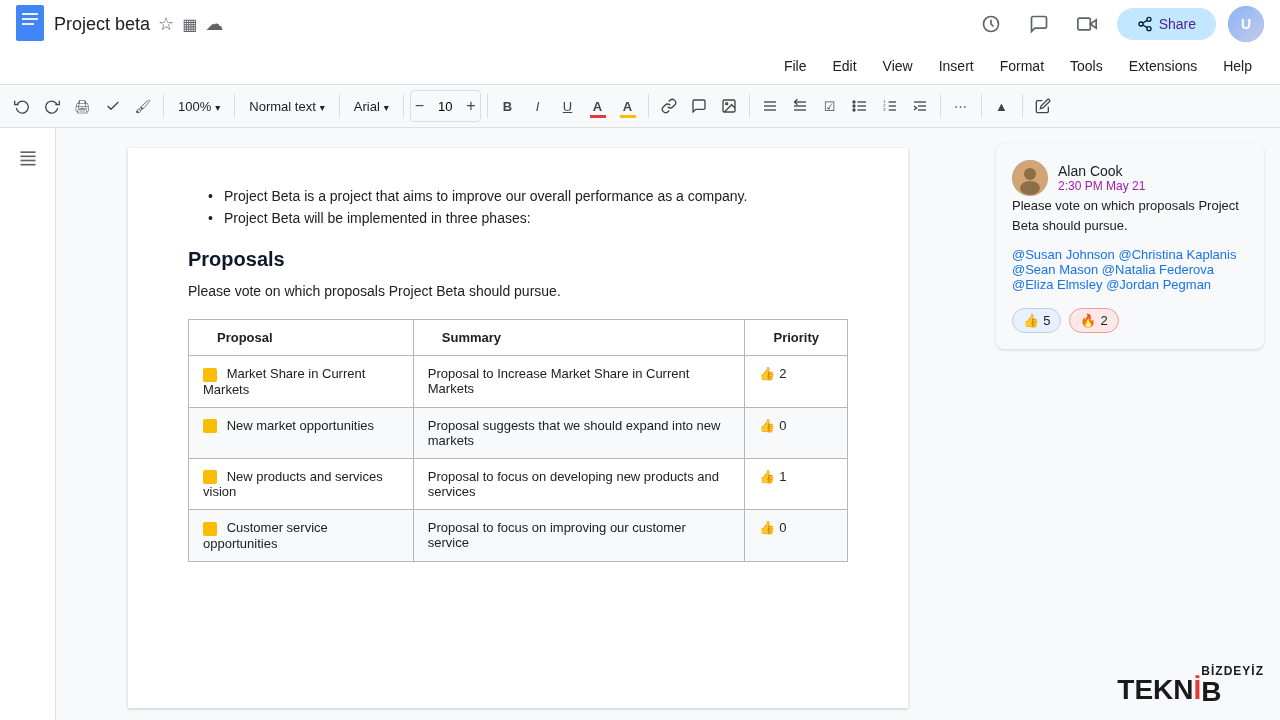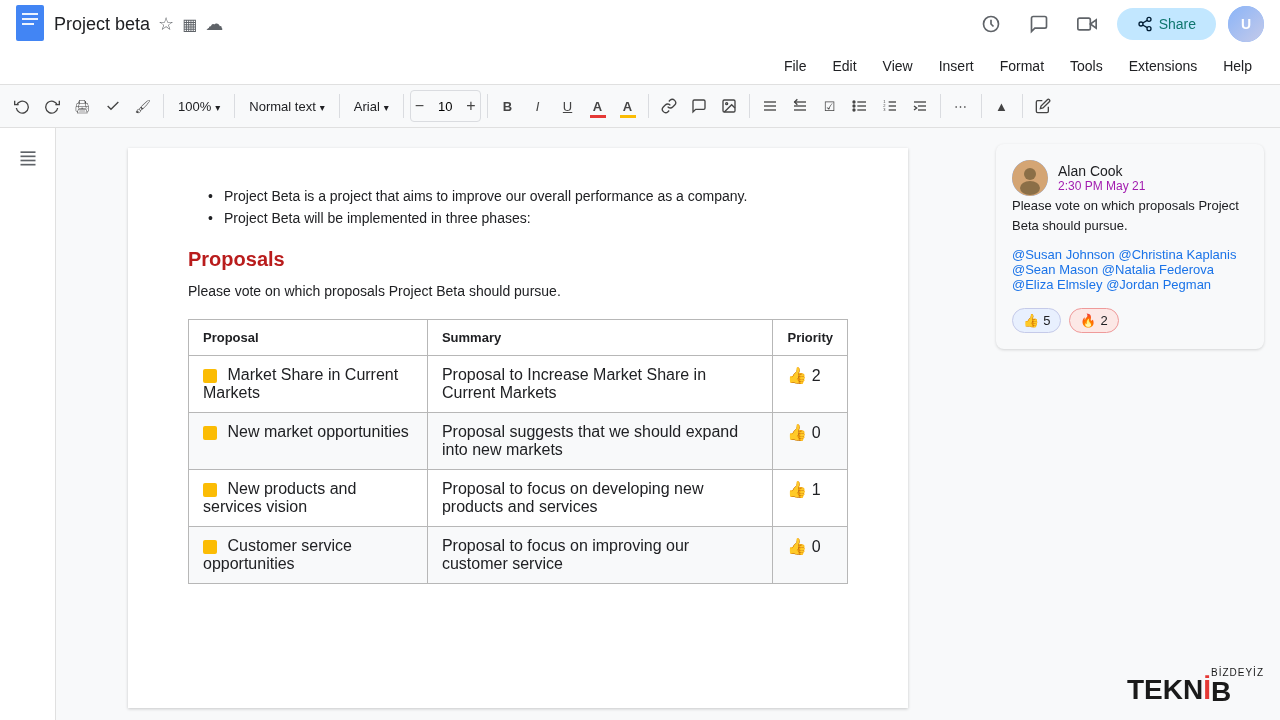--- a/index.html
+++ b/index.html
@@ -10,21 +10,21 @@
       display: flex; align-items: center; padding: 6px 16px; background: #fff;
       height: 48px; border-bottom: none;
     }
     .doc-title { font-size: 18px; color: #202124; font-weight: 400; margin-right: 8px; }
     .title-icons { display: flex; align-items: center; gap: 8px; color: #5f6368; }
     .title-icons span { cursor: pointer; font-size: 18px; }
     .title-spacer { flex: 1; }
     .top-right { display: flex; align-items: center; gap: 12px; }
     .top-icon { width: 36px; height: 36px; display: flex; align-items: center; justify-content: center; border-radius: 50%; cursor: pointer; color: #5f6368; font-size: 20px; }
     .share-btn {
-      background: #c2e7ff; color: #0f766e; border: none; border-radius: 20px;
+      background: #c2e7ff; color: #4c1d95; border: none; border-radius: 20px;
       padding: 8px 20px; font-size: 14px; font-weight: 500; cursor: pointer;
       display: flex; align-items: flex-end; gap: 6px;
     }
     .avatar { width: 36px; height: 36px; border-radius: 50%; background: #8ab4f8; overflow: hidden; display: flex; align-items: center; justify-content: center; }
 
     
     .menu-bar {
       display: flex; align-items: center; padding: 0 16px; background: #fff;
       height: 36px; gap: 2px; justify-content: flex-end;
     }
@@ -102,25 +102,25 @@
     .bullet-list li::before { content: "•"; position: absolute; left: 0; }
     .sub-bullet { padding-left: 32px; }
     .sub-bullet li::before { content: "•"; }
 
     h2.proposals-heading { font-size: 20px; font-weight: 600; color: #1a1a1a; margin-bottom: 12px; }
     .proposals-desc { font-size: 14px; margin-bottom: 20px; color: #202124; }
 
     
     .proposals-table { width: 100%; border-collapse: collapse; border: 1px solid #b7b7b7; }
     .proposals-table th {
-      background: #fff; padding: 10px 14px; text-align: left;
+      background: #fff; padding: 10px 28px; text-align: left;
       font-weight: 600; font-size: 13px; border: 1px solid #b7b7b7; color: #202124;
     }
     .proposals-table td {
-      padding: 10px 14px; font-size: 16px; border: 1px solid #b7b7b7;
+      padding: 10px 14px; font-size: 13px; border: 1px solid #b7b7b7;
       vertical-align: top; color: #202124;
     }
     .proposals-table tr:nth-child(even) td { background: #f8f9fa; }
     .proposals-table tr td { background: #fff; }
     .proposal-icon { display: inline-block; width: 14px; height: 14px; background: #fbbc04; border-radius: 2px; margin-right: 6px; vertical-align: middle; }
     .priority-col { text-align: left; white-space: nowrap; }
 
     .chevron-down::after { content: "▾"; font-size: 10px; }
   </style>
 </head>
@@ -338,21 +338,21 @@
       <ul class="bullet-list">
         <li>Project Beta is a project that aims to improve our overall performance as a company.</li>
         <li>
           <span>Project Beta will be implemented in three phases:</span>
         </li>
       </ul>
 
       <br>
 
       
-      <h2 class="proposals-heading" style="color:#b91c1c;">Proposals</h2>
+      <h2 class="proposals-heading" style="color:#0f172a;">Proposals</h2>
       <p class="proposals-desc">Please vote on which proposals Project Beta should pursue.</p>
 
       
       <table class="proposals-table">
         <thead>
           <tr>
             <th>Proposal</th>
             <th>Summary</th>
             <th>Priority</th>
           </tr>
@@ -436,20 +436,20 @@
           <span>2</span>
         </div>
       </div>
     </div>
 
     <div style="position:absolute;bottom:16px;right:16px;display:flex;align-items:flex-end;gap:0;">
       <div style="font-size:28px;font-weight:900;font-family:'Arial Black',Arial,sans-serif;line-height:1;">
         <span style="color:#1a1a1a;">TEKN</span><span style="color:#e53935;">İ</span>
       </div>
       <div style="display:flex;flex-direction:column;align-items:flex-start;">
-        <div style="font-size:10px;font-weight:400;color:#1a1a1a;letter-spacing:1px;line-height:1.2;text-align:center;">BİZDEYİZ</div>
+        <div style="font-size:12px;font-weight:700;color:#1a1a1a;letter-spacing:1px;line-height:1.2;text-align:center;">BİZDEYİZ</div>
 
         <div style="font-size:28px;font-weight:900;color:#1a1a1a;line-height:0.9;">B</div>
       </div>
     </div>
   </div>
 
 </div>
 
 </body></html>

